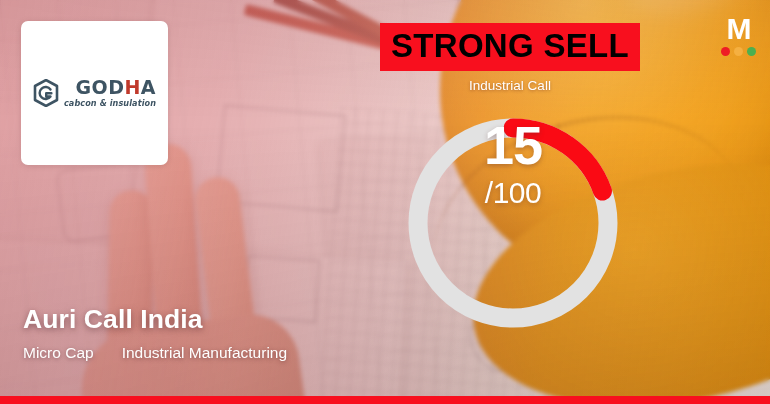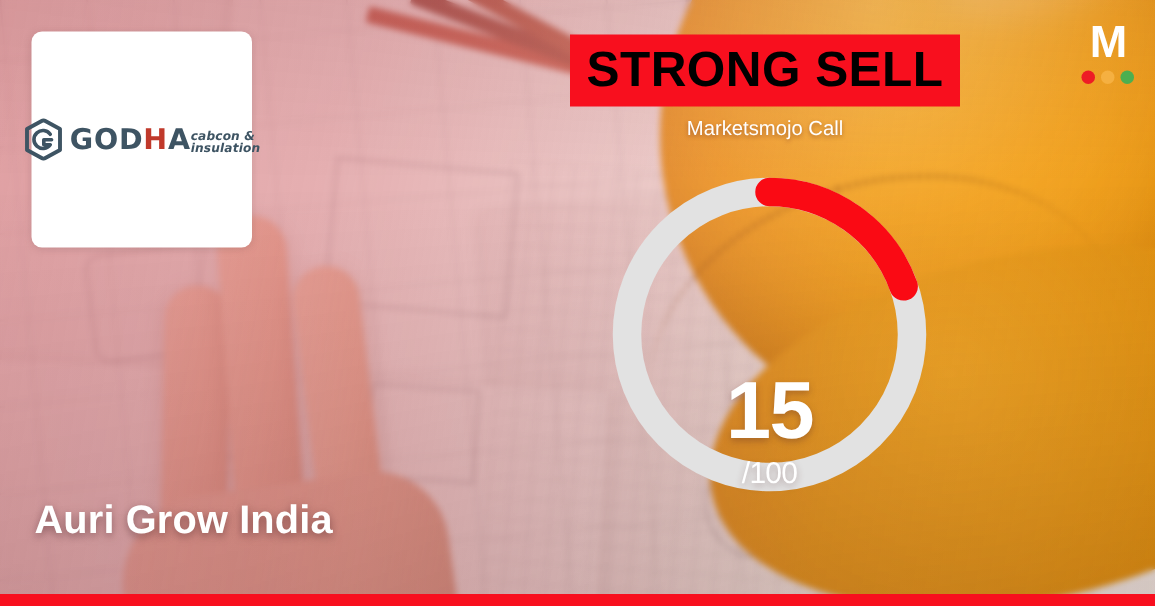--- a/index.html
+++ b/index.html
@@ -97,21 +97,21 @@
 
   
   .logo-card{
     position:absolute;left:21px;top:21px;width:147px;height:144px;
     background:#fff;border-radius:7px;
     display:flex;align-items:center;justify-content:center;
     box-shadow:0 1px 6px rgba(90,50,50,.18);
   }
   .logo-wrap{display:flex;align-items:center;gap:5px;}
   .logo-hex{position:relative;width:26px;height:28px;flex:none;}
-  .logo-text{display:flex;flex-direction:row;line-height:1;}
+  .logo-text{display:flex;flex-direction:column;line-height:1;text-align:right;}
   .logo-name{
     font-family:"DejaVu Sans",sans-serif;
     font-weight:bold;font-size:19px;letter-spacing:.5px;color:#3e5463;
   }
   .logo-name .dot{color:#c0392b;}
   .logo-sub{
     font-family:"DejaVu Sans",sans-serif;
     font-weight:bold;font-size:8.1px;color:#3e5463;margin-top:2px;letter-spacing:.1px;font-style:italic;
   }
 
@@ -124,25 +124,25 @@
   }
   .call-sub{
     margin-top:7px;color:#fff;font-size:13.5px;text-shadow:0 1px 3px rgba(90,30,30,.45);
   }
 
   
   .gauge{position:absolute;left:408px;top:118px;width:210px;height:210px;}
   .gauge svg{display:block;}
   .gauge-label{
     position:absolute;inset:0;display:flex;flex-direction:column;
-    align-items:center;justify-content:flex-end;color:#fff;
+    align-items:center;justify-content:flex-start;color:#fff;
   }
   .score{font-size:54px;font-weight:bold;line-height:1;letter-spacing:-1px;
     text-shadow:0 2px 5px rgba(90,40,40,.35);}
-  .score-max{font-size:20px;margin-top:4px;letter-spacing:-.5px;
+  .score-max{font-size:30px;margin-top:4px;letter-spacing:-.5px;
     text-shadow:0 2px 5px rgba(90,40,40,.35);}
 
   
   .company{position:absolute;left:23px;bottom:42px;color:#fff;}
   .company-name{font-size:26.5px;font-weight:bold;letter-spacing:.1px;
     text-shadow:0 2px 6px rgba(70,30,35,.5);}
   .company-meta{margin-top:9px;display:flex;gap:28px;font-size:15.5px;
     text-shadow:0 1px 4px rgba(70,30,35,.5);}
 
   
@@ -209,36 +209,40 @@
       </span>
       <span class="logo-text">
         <span class="logo-name">GOD<span class="dot">H</span>A</span>
         <span class="logo-sub">cabcon &amp; insulation</span>
       </span>
     </div>
   </div>
 
   <div class="call-block">
     <div class="badge" style="background: rgb(248, 15, 30);">STRONG SELL</div>
-    <div class="call-sub">Marketsmojo Call</div>
+    <div class="call-sub">Industrial Call</div>
   </div>
 
   <div class="gauge">
     <svg width="210" height="210" viewBox="0 0 210 210" aria-hidden="true">
       <circle cx="105" cy="105" r="95" fill="none" stroke="#e2e2e2" stroke-width="19"></circle>
       <circle id="gauge-arc" cx="105" cy="105" r="95" fill="none" stroke="#fa0a14" stroke-width="19" stroke-linecap="round" transform="rotate(-90 105 105)" stroke-dasharray="116.39600781550185 596.9026041820607"></circle>
     </svg>
     <div class="gauge-label">
       <span class="score">15</span>
       <span class="score-max">/100</span>
     </div>
   </div>
 
   <div class="company">
-    <div class="company-name">Auri Grow India</div>
+    <div class="company-name">Auri Call India</div>
+    <div class="company-meta">
+      <span>Micro Cap</span>
+      <span>Industrial Manufacturing</span>
+    </div>
   </div>
 
   <div class="brand">
     <div class="brand-m">M</div>
     <div class="brand-dots">
       <i style="background: rgb(238, 28, 37);"></i>
       <i style="background: rgb(245, 176, 65);"></i>
       <i style="background: rgb(76, 175, 80);"></i>
     </div>
   </div>

